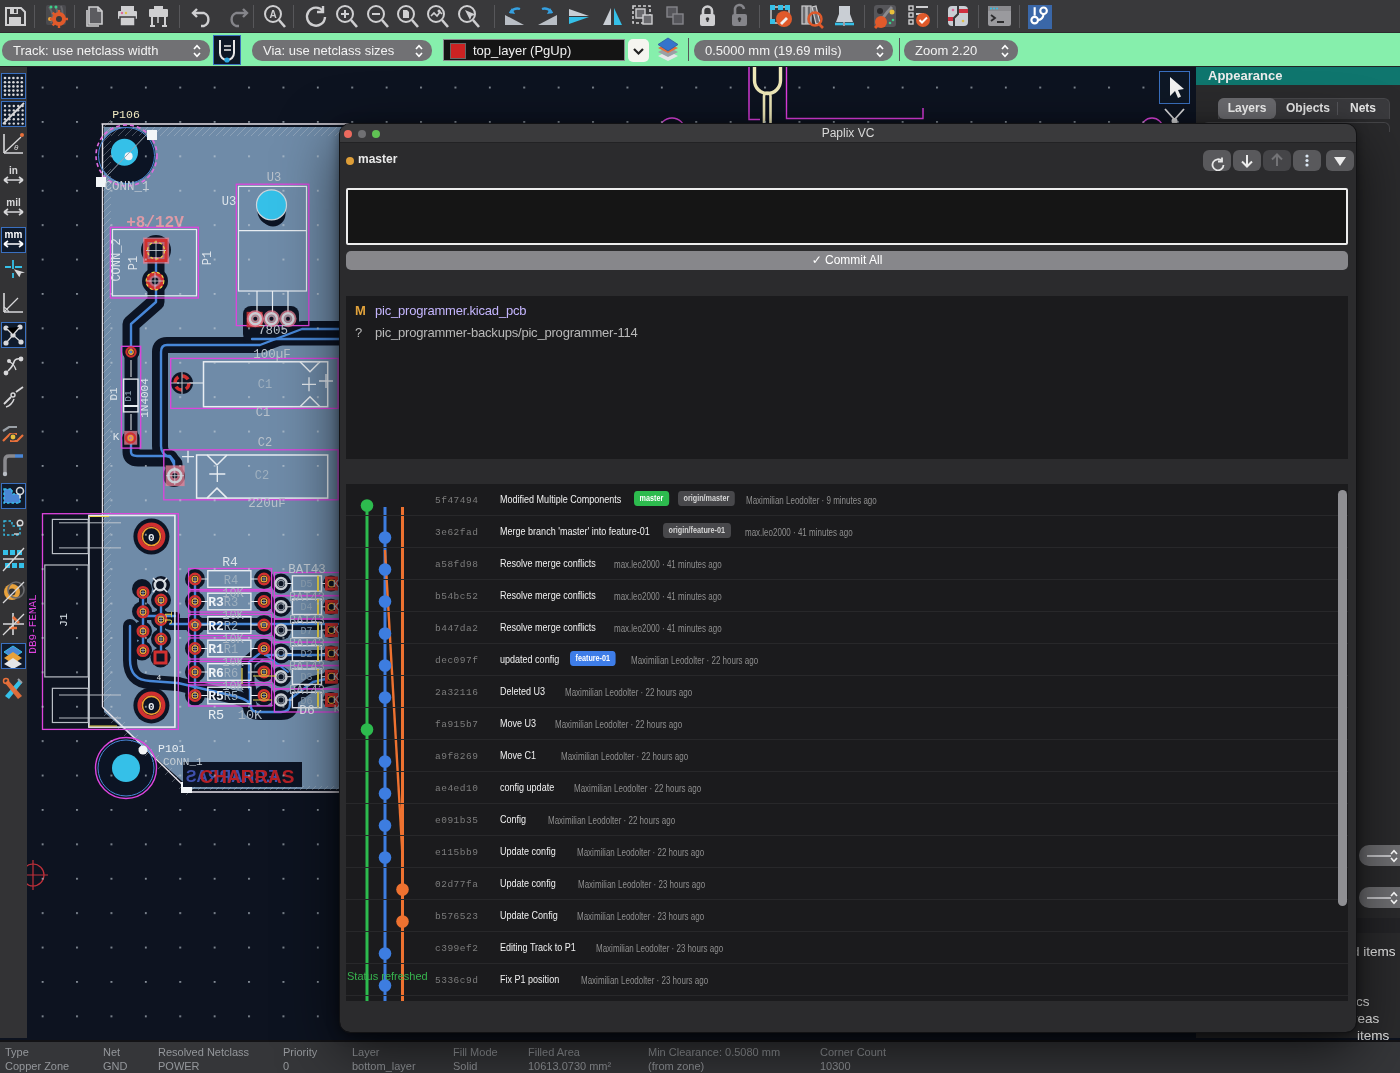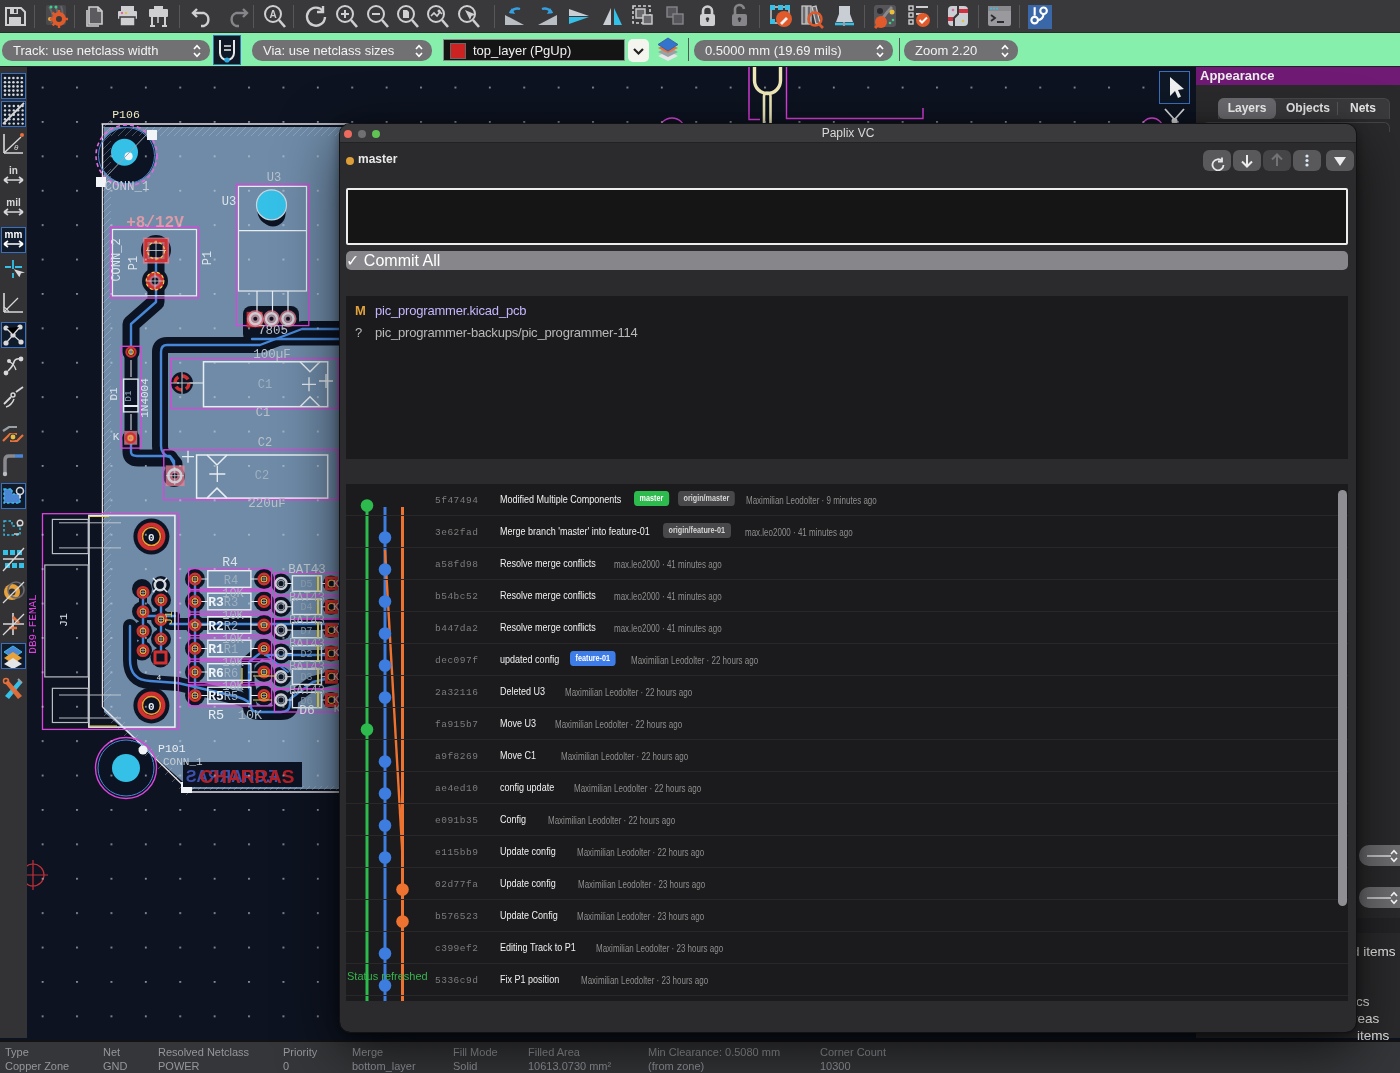--- a/index.html
+++ b/index.html
@@ -8,36 +8,36 @@
 #tb1{position:absolute;left:0;top:0;width:1400px;height:33px;background:#39393b;border-bottom:1px solid #2c2c2e}
 #tb2{position:absolute;left:0;top:33px;width:1400px;height:34px;background:#86efac;border-bottom:1px solid #232325}
 .sep1{position:absolute;top:5px;width:1px;height:23px;background:#57575a}
 .pill{position:absolute;top:7px;height:21px;background:#717174;border-radius:10px;color:#f2f2f2;
  font-size:13px;line-height:21px;padding-left:11px;white-space:nowrap}
 .chev{position:absolute;right:8px;top:3.5px;width:10px;height:14px}
 #lefttb{position:absolute;left:0;top:67px;width:27px;height:971px;background:#333335}
 .lic{position:absolute;left:1px;width:25px;height:26px}
 .lic.sel{background:#101b2c;outline:1.3px solid #3a70c0;outline-offset:-1px}
 #appear{position:absolute;left:1196px;top:67px;width:204px;height:971px;background:#2a2a2c}
-#apphdr{position:absolute;left:0;top:0;width:204px;height:18px;background:#701a75;color:#ececec;
- font-size:13px;font-weight:bold;line-height:18px;padding-left:4px}
+#apphdr{position:absolute;left:0;top:0;width:204px;height:18px;background:#0f766e;color:#ececec;
+ font-size:13px;font-weight:bold;line-height:18px;padding-left:12px}
 #statusbar{position:absolute;left:0;top:1040px;width:1400px;height:33px;background:#353639;border-top:2px solid #131316;
  font-size:11px;color:#94979b}
 .stc{position:absolute;top:3px;line-height:14px;white-space:pre}
 #dlg{position:absolute;left:340px;top:124px;width:1016px;height:908px;background:#2b2b2d;border-radius:10px;
  box-shadow:0 18px 60px rgba(0,0,0,.65), 0 2px 12px rgba(0,0,0,.5);outline:1px solid #121214}
 #dlgtitle{position:absolute;left:0;top:0;width:1016px;height:19px;background:#3a3a3c;border-radius:10px 10px 0 0;
  border-bottom:1px solid #222224;text-align:center;color:#d9d9d9;font-size:12px;line-height:19px;font-weight:normal}
 .tl{position:absolute;top:6px;width:8px;height:8px;border-radius:50%}
 #mdot{position:absolute;left:6px;top:32.5px;width:8px;height:8px;border-radius:50%;background:#de9e38}
 #mtext{position:absolute;left:18px;top:28px;color:#e9e9e9;font-size:12px;font-weight:bold}
 .dbtn{position:absolute;top:26px;width:28px;height:21px;background:#59595c;border-radius:6px}
 #commitmsg{position:absolute;left:6px;top:64px;width:1002px;height:57px;background:#151515;border:2px solid #ededed;border-radius:2px}
 #commitbtn{position:absolute;left:6px;top:127px;width:1002px;height:19px;background:#87878b;border-radius:5px;
- color:#fff;font-size:16px;line-height:19px}
+ text-align:center;color:#fff;font-size:12px;line-height:19px}
 .shdr{position:absolute;left:0;width:1016px;height:20px;background:#242427;color:#e2e2e2;
  font-size:10.5px;font-weight:bold;line-height:20px;padding-left:8px}
 #chlist{position:absolute;left:6px;top:172px;width:1002px;height:163px;background:#1b1b1d}
 #hilist{position:absolute;left:6px;top:360px;width:1002px;height:517px;background:#1b1b1d;overflow:hidden}
 .hrow{position:absolute;left:0;width:1002px;height:32px;border-bottom:1px solid #28282a}
 .hash{position:absolute;left:89px;top:11px;font-family:"Liberation Mono",monospace;font-size:9.5px;color:#7c7c7c;letter-spacing:.5px}
 .msg{position:absolute;left:154px;top:9px;font-size:11px;color:#f0f0f0;white-space:pre;transform:scaleX(0.82);transform-origin:0 50%}
 .auth{position:absolute;top:11px;font-size:10px;color:#8e8e8e;white-space:pre;transform:scaleX(0.8);transform-origin:0 50%}
 .tag{position:absolute;top:6.5px;height:15px;border-radius:4px;font-size:9px;font-weight:bold;line-height:15px;
  padding:0 7px;color:#fff;white-space:pre;transform:scaleX(0.8);transform-origin:0 50%}
@@ -872,21 +872,21 @@
   </div>
 <div id="statusbar">
     <div class="stc" style="left:5px">Type
 Copper Zone</div>
     <div class="stc" style="left:103px">Net
 GND</div>
     <div class="stc" style="left:158px">Resolved Netclass
 POWER</div>
     <div class="stc" style="left:283px">Priority
 0</div>
-    <div class="stc" style="left:352px">Merge
+    <div class="stc" style="left:352px">Layer
 bottom_layer</div>
     <div class="stc" style="left:453px">Fill Mode
 Solid</div>
     <div class="stc" style="left:528px">Filled Area
 10613.0730 mm²</div>
     <div class="stc" style="left:648px">Min Clearance: 0.5080 mm
 (from zone)</div>
     <div class="stc" style="left:820px">Corner Count
 10300</div>
   </div>

